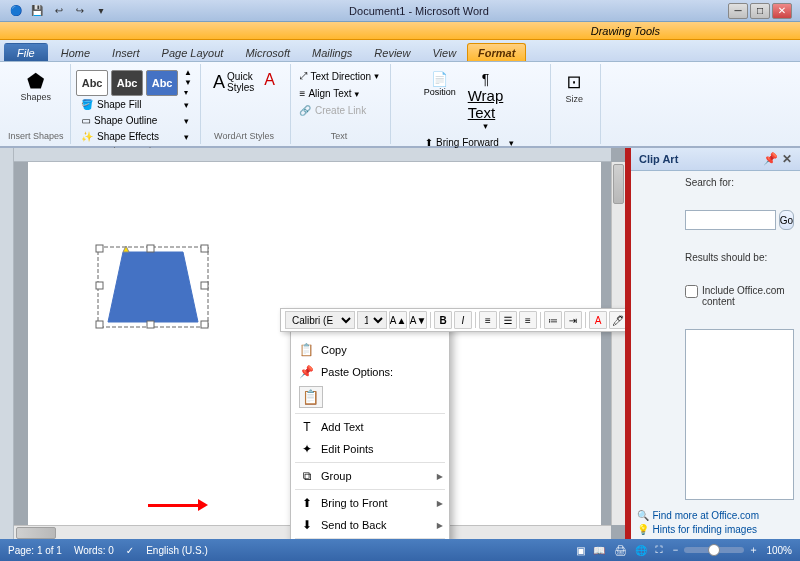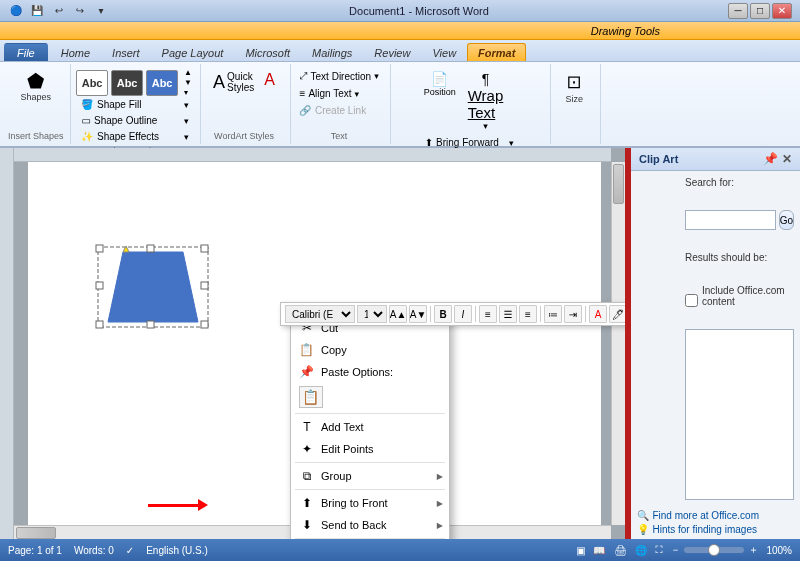--- a/index.html
+++ b/index.html
@@ -175,21 +175,21 @@
       border-bottom: 1px solid #a0b8d0;
       display: flex; align-items: center; justify-content: space-between;
     }
     .panel-close { cursor: pointer; font-size: 12px; color: #555; }
     .panel-body { padding: 6px 6px; display: flex; flex-direction: column; gap: 22px; flex: 1; margin-left: 48px; }
     .panel-label { font-size: 10px; color: #333; }
     .panel-input { width: 100%; height: 20px; border: 1px solid #a0b0c0; font-size: 10px; padding: 0 4px; }
     .panel-go-btn { height: 20px; padding: 0 0; background: linear-gradient(to bottom, #f0f5ff, #d8e4f8); border: 1px solid #a0b0c0; font-size: 10px; cursor: pointer; border-radius: 6px; }
     .panel-search-row { display: flex; gap: 3px; align-items: center; }
     .panel-select { width: 100%; height: 20px; font-size: 10px; border: 1px solid #a0b0c0; }
-    .panel-checkbox-row { display: flex; align-items: flex-end; gap: 4px; }
+    .panel-checkbox-row { display: flex; align-items: flex-start; gap: 4px; }
     .panel-results { flex: 1; border: 1px solid #a0b0c0; background: white; min-height: 150px; }
     .panel-footer { padding: 4px 6px; display: flex; flex-direction: column; gap: 3px; }
     .panel-link { font-size: 10px; color: #0050a0; cursor: pointer; display: flex; align-items: center; gap: 3px; }
 
     
     .status-bar {
       height: 22px;
       background: linear-gradient(to bottom, #4a7ec0, #3565a8);
       display: flex; align-items: center; justify-content: space-between;
       padding: 0 8px;
@@ -419,21 +419,21 @@
           <rect x="113" y="40" width="7" height="7" fill="white" stroke="#666" stroke-width="1"></rect>
           <rect x="59" y="79" width="7" height="7" fill="white" stroke="#666" stroke-width="1"></rect>
 
           <circle cx="63" cy="-5" r="4" fill="white" stroke="#666" stroke-width="1"></circle>
 
           <polygon points="35,10 41,10 38,4" fill="#ffdd00" stroke="#888" stroke-width="1"></polygon>
         </svg>
       </div>
     </div>
 
-    <div class="format-bar" style="top:154px;left:280px;">
+    <div class="format-bar" style="top:160px;left:280px;">
       <select class="fb-select" style="width:70px;">
         <option>Calibri (E</option>
       </select>
       <select class="fb-select" style="width:30px;">
         <option>11</option>
       </select>
       <div class="fb-btn">A▲</div>
       <div class="fb-btn">A▼</div>
       <div class="fb-sep"></div>
       <div class="fb-btn" style="font-weight:bold;">B</div>

